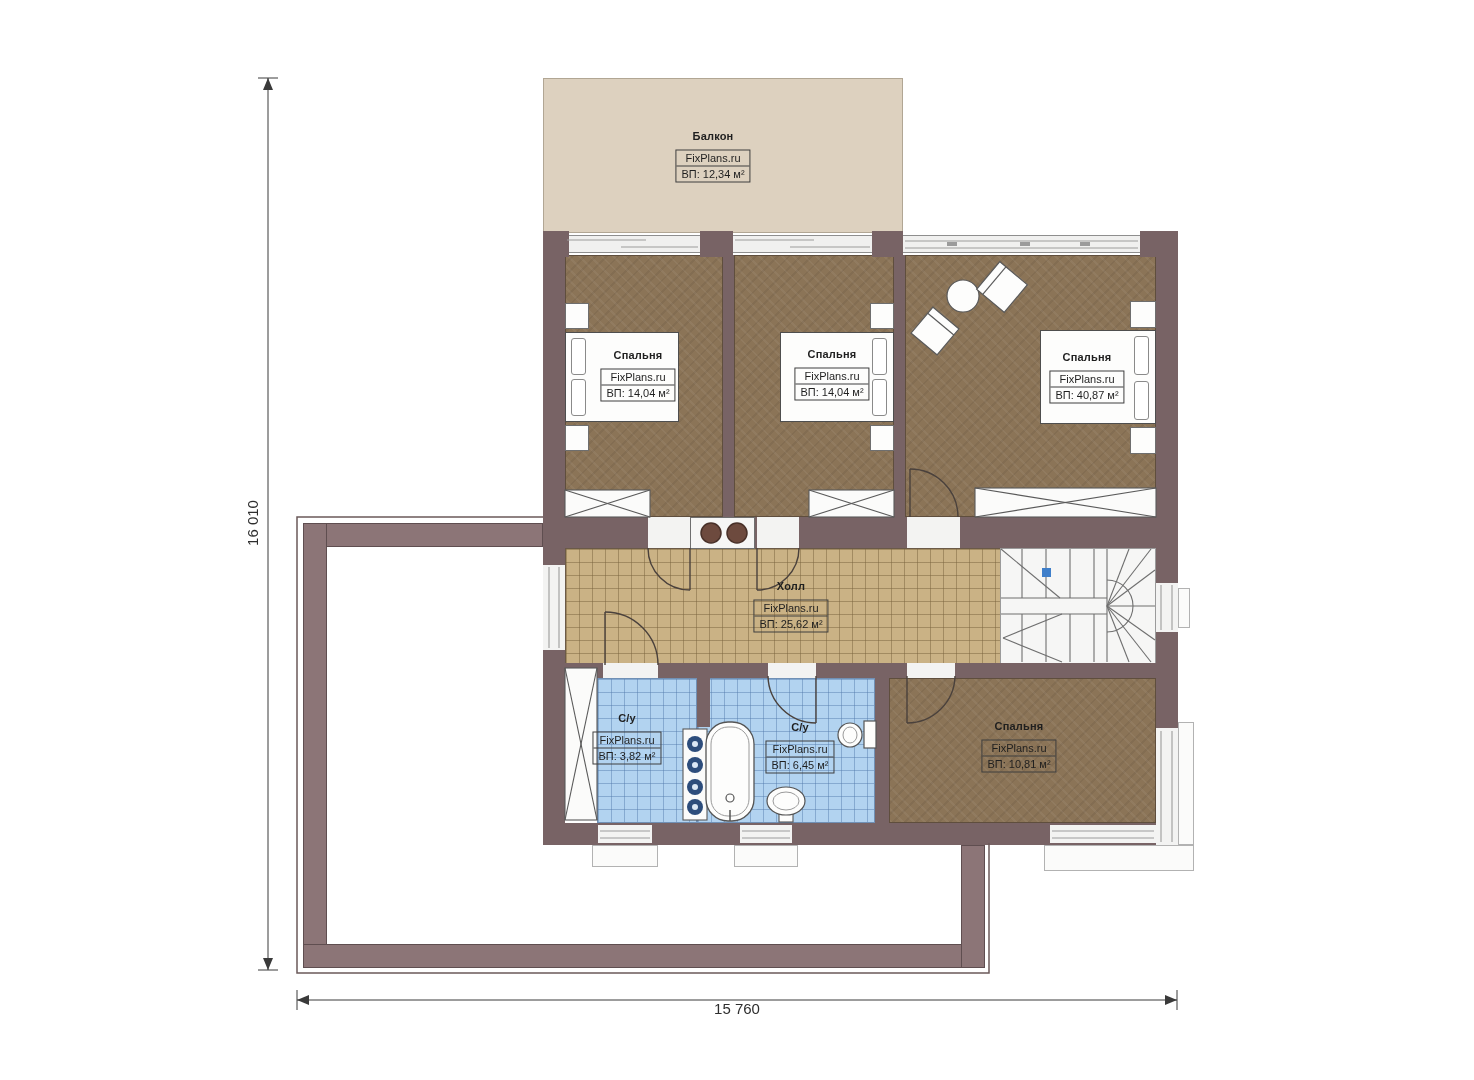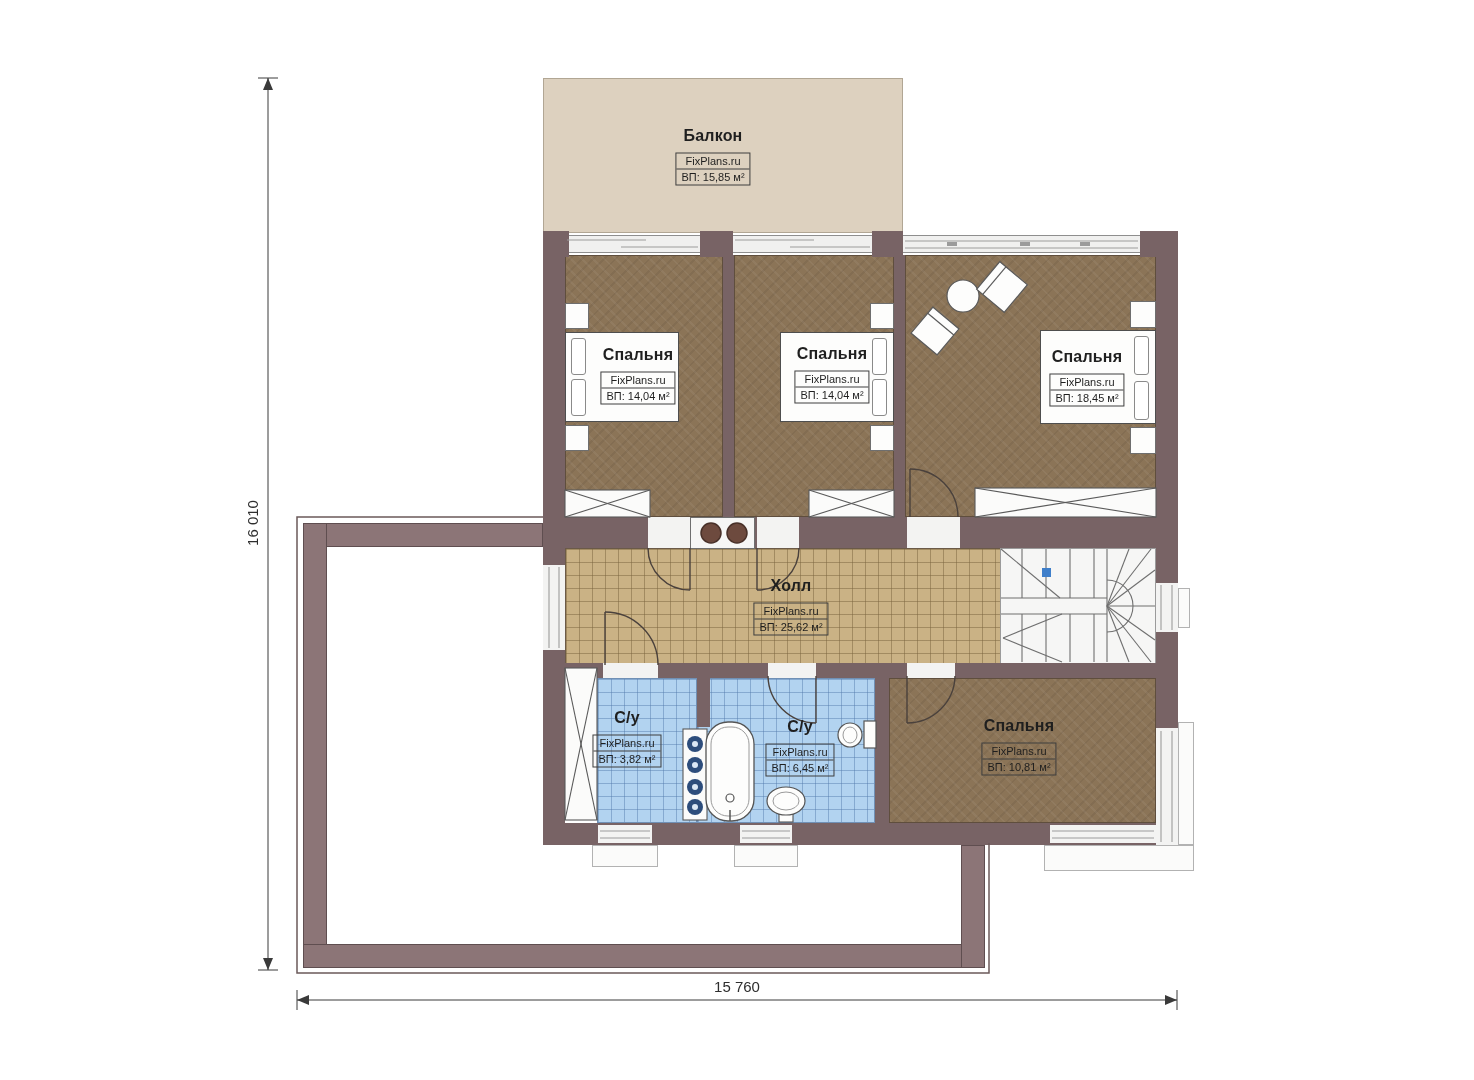--- a/index.html
+++ b/index.html
@@ -31,21 +31,21 @@
   .niche{background:#f6f6f5;border:1px solid #6f6f6f;z-index:9;}
   .sill{background:#fbfbfa;border:1px solid #b2b2b2;z-index:1;}
   
   .bed{background:#fdfdfc;border:1px solid #4e4e4e;z-index:10;}
   .pillow{background:#ffffff;border:1px solid #8a8a8a;border-radius:3px;z-index:11;}
   .stand{background:#fdfdfc;border:1px solid #6e6e6e;z-index:10;}
   
   #overlay{position:absolute;left:0;top:0;z-index:20;pointer-events:none;}
   
   .lbl{position:absolute;transform:translate(-50%,-50%);text-align:center;z-index:30;color:#1f1f1f;}
-  .lname{font-weight:bold;font-size:16px;margin-bottom:8px;letter-spacing:.2px;}
+  .lname{font-weight:bold;font-size:11px;margin-bottom:8px;letter-spacing:.2px;}
   .lbox{border:1px solid #3e3e3e;font-size:11px;display:inline-block;}
   .lrow{padding:1px 5px;line-height:13px;white-space:nowrap;}
   .lrow + .lrow{border-top:1px solid #3e3e3e;}
   .dim{position:absolute;font-size:15px;color:#2e2e2e;z-index:30;white-space:nowrap;}
 </style>
 </head>
 <body>
 
 <div id="plan">
 
@@ -262,39 +262,39 @@
     <g stroke="#555555" fill="#fdfdfc">
       <rect x="779" y="806" width="14" height="16" stroke-width="1.1"></rect>
       <ellipse cx="786" cy="801" rx="19" ry="14" stroke-width="1.2"></ellipse>
       <ellipse cx="786" cy="801" rx="13" ry="9" stroke="#9a9a9a" stroke-width="1" fill="none"></ellipse>
     </g>
   </svg>
 
   <div class="lbl" style="left:713px;top:156px;">
     <div class="lname">Балкон</div>
     <div class="lbox"><div class="lrow">FixPlans.ru</div>
-    <div class="lrow">ВП: 15,85 м²</div></div>
+    <div class="lrow">ВП: 12,34 м²</div></div>
   </div>
 
   <div class="lbl" style="left:638px;top:375px;">
     <div class="lname">Спальня</div>
     <div class="lbox"><div class="lrow">FixPlans.ru</div>
     <div class="lrow">ВП: 14,04 м²</div></div>
   </div>
 
   <div class="lbl" style="left:832px;top:374px;">
     <div class="lname">Спальня</div>
     <div class="lbox"><div class="lrow">FixPlans.ru</div>
     <div class="lrow">ВП: 14,04 м²</div></div>
   </div>
 
   <div class="lbl" style="left:1087px;top:377px;">
     <div class="lname">Спальня</div>
     <div class="lbox"><div class="lrow">FixPlans.ru</div>
-    <div class="lrow">ВП: 18,45 м²</div></div>
+    <div class="lrow">ВП: 40,87 м²</div></div>
   </div>
 
   <div class="lbl" style="left:791px;top:606px;">
     <div class="lname">Холл</div>
     <div class="lbox"><div class="lrow">FixPlans.ru</div>
     <div class="lrow">ВП: 25,62 м²</div></div>
   </div>
 
   <div class="lbl" style="left:627px;top:738px;">
     <div class="lname">С/у</div>
@@ -308,15 +308,15 @@
     <div class="lrow">ВП: 6,45 м²</div></div>
   </div>
 
   <div class="lbl" style="left:1019px;top:746px;">
     <div class="lname">Спальня</div>
     <div class="lbox"><div class="lrow">FixPlans.ru</div>
     <div class="lrow">ВП: 10,81 м²</div></div>
   </div>
 
   <div class="dim" style="left:252px;top:523px;transform:translate(-50%,-50%) rotate(-90deg);">16 010</div>
-  <div class="dim" style="left:737px;top:986px;transform:translate(-50%,-50%);">15 760</div>
+  <div class="dim" style="left:737px;top:1008px;transform:translate(-50%,-50%);">15 760</div>
 
 </div>
 
 </body></html>

